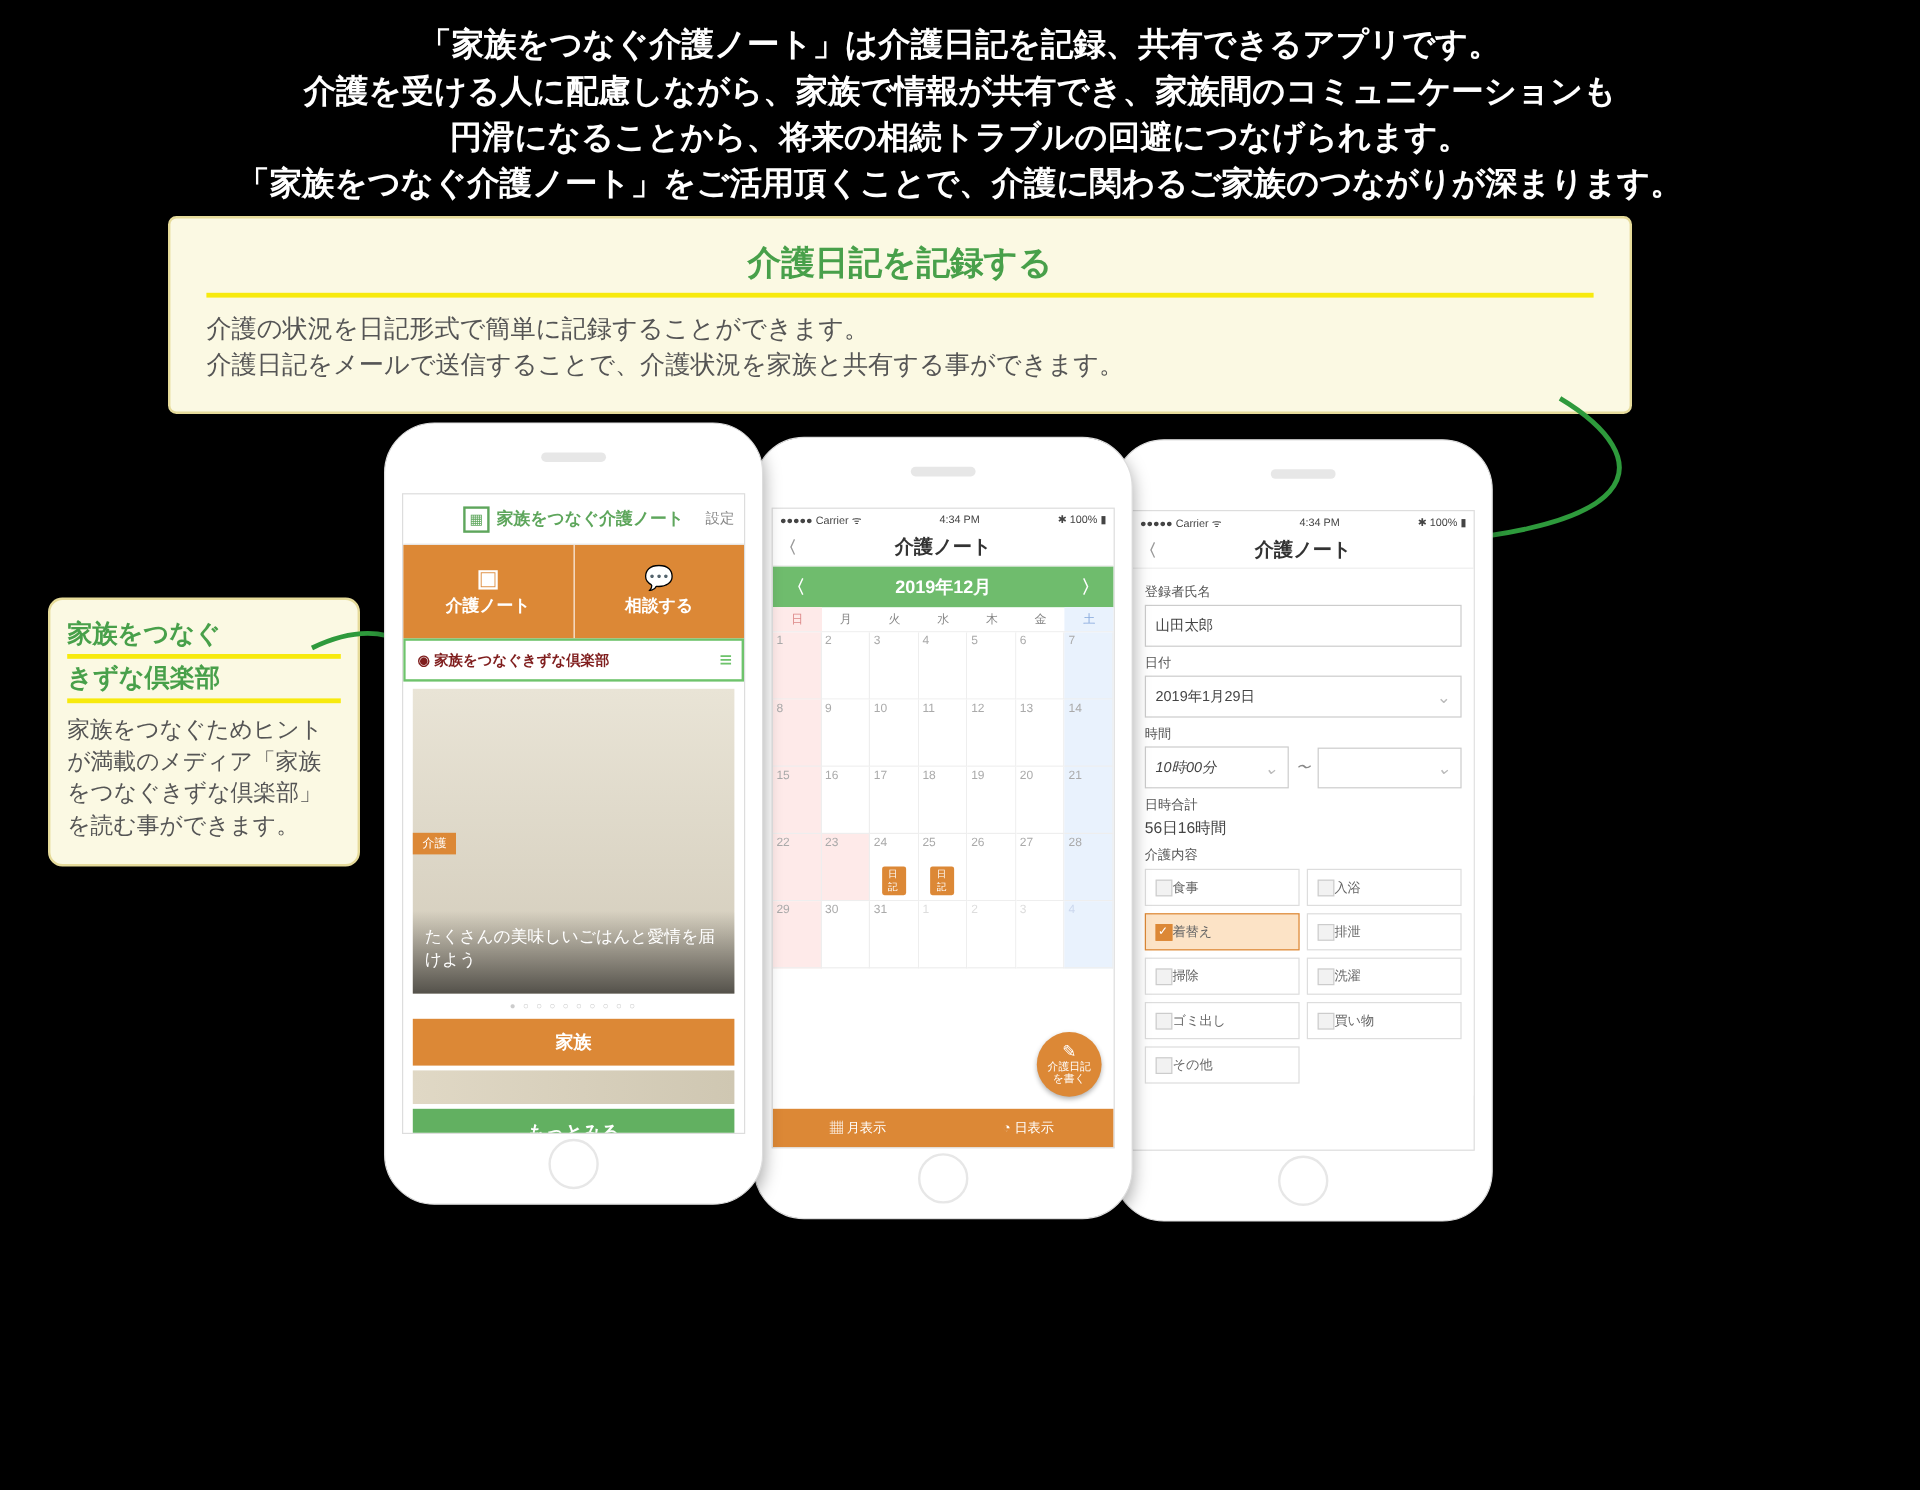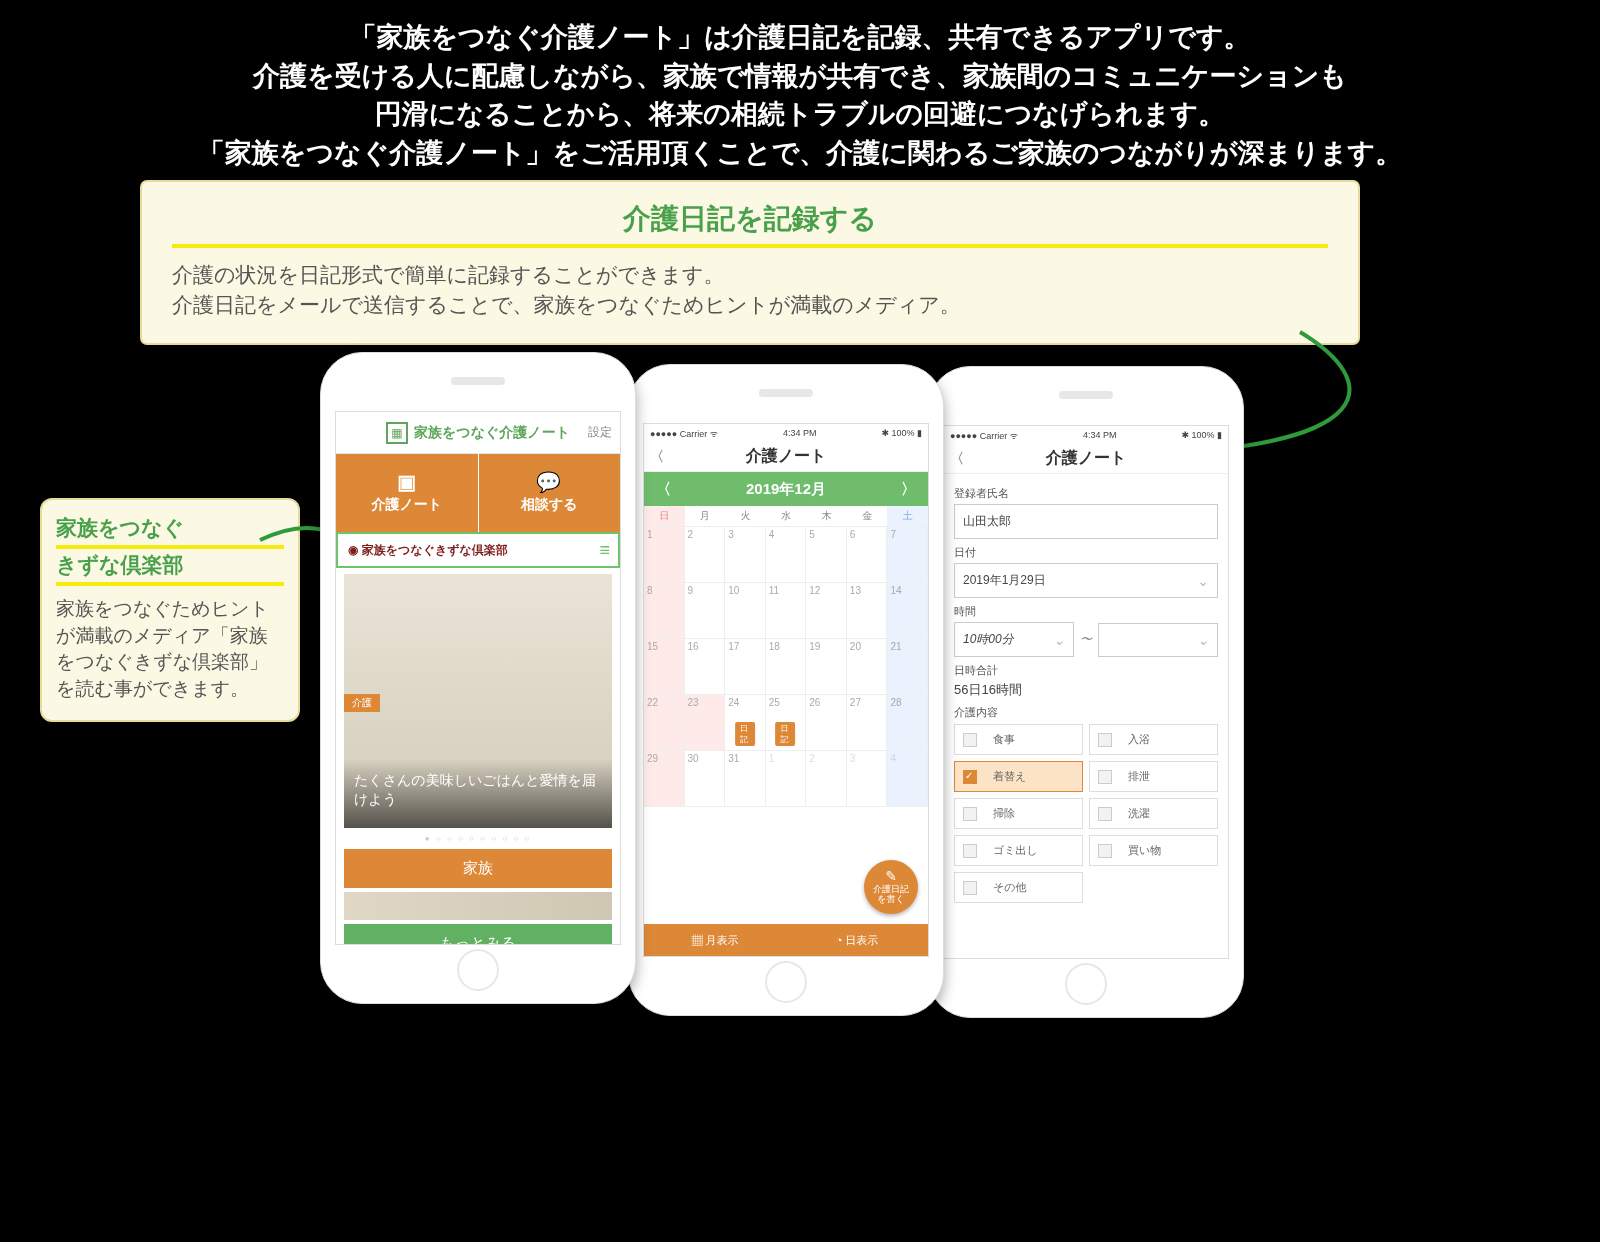--- a/index.html
+++ b/index.html
@@ -34,21 +34,21 @@
     .tile { flex: 1; background: #dc8836; color: #fff; display: flex; flex-direction: column; align-items: center; justify-content: center; font-size: 14px; font-weight: bold; border-right: 1px solid #fff; }
     .tile:last-child { border-right: none; }
     .tile .ticon { font-size: 20px; line-height: 1; margin-bottom: 4px; }
     .kizuna-bar { height: 36px; border: 2.5px solid #6ec36c; display: flex; align-items: center; padding: 0 10px; position: relative; margin: 0; }
     .kizuna-bar .klogo { color: #7f1d1d; font-size: 12px; font-weight: bold; }
     .kizuna-bar .burger { position: absolute; right: 8px; color: #6ec36c; font-size: 18px; font-weight: bold; }
     .article-card { height: 254px; margin: 6px 8px 0; position: relative; background: linear-gradient(180deg,#e9e4d6 0%,#d2cbba 100%); display: flex; align-items: flex-end; }
     .article-card .tag { position: absolute; left: 0; top: 120px; background: #dc8836; color: #fff; padding: 2px 8px; font-size: 10px; }
     .article-card .overlay { background: linear-gradient(180deg, rgba(0,0,0,0) 0%, rgba(0,0,0,0.6) 100%); color: #fff; font-size: 14px; padding: 12px 10px 18px; width: 100%; line-height: 1.4; }
     .dots { text-align: center; margin: 6px 0; color: #ccc; font-size: 8px; letter-spacing: 2px; }
-    .btn { display: block; margin: 4px 8px; text-align: center; padding: 10px 0; font-size: 15px; font-weight: normal; }
+    .btn { display: block; margin: 4px 8px; text-align: center; padding: 10px 0; font-size: 15px; font-weight: bold; }
     .btn.orange { background: #dc8836; color: #fff; }
     .btn.green { background: #62b061; color: #fff; }
     .img-strip { height: 28px; margin: 4px 8px 0; background: linear-gradient(90deg,#e0d8c5,#cfc7b2); }
 
     
     .status-bar { height: 18px; font-size: 9px; color: #444; display: flex; align-items: center; padding: 0 6px; justify-content: space-between; }
     .nav-title { height: 30px; display: flex; align-items: center; justify-content: center; font-size: 16px; font-weight: bold; color: #333; border-bottom: 1px solid #eee; position: relative; }
     .nav-title .back { position: absolute; left: 6px; color: #999; }
     .month-bar { height: 34px; background: #6fbc6d; color: #fff; display: flex; align-items: center; justify-content: space-between; padding: 0 12px; font-size: 15px; font-weight: bold; }
     .dow { display: flex; border-bottom: 1px solid #eee; }
@@ -67,42 +67,42 @@
 
     
     .form { padding: 6px 10px 10px; background: #fff; }
     .flabel { font-size: 11px; color: #555; margin-top: 6px; margin-bottom: 3px; }
     .finput { border: 1px solid #ccc; padding: 8px 8px; font-size: 12px; display: flex; align-items: center; justify-content: space-between; color: #444; }
     .time-row { display: flex; align-items: center; gap: 6px; font-style: italic; }
     .time-row .finput { flex: 1; }
     .time-row .tilde { color: #888; }
     .ftext { font-size: 13px; color: #444; margin-top: 2px; }
     .options { display: grid; grid-template-columns: 1fr 1fr; gap: 6px; margin-top: 4px; }
-    .opt { border: 1px solid #ddd; padding: 7px 8px; font-size: 11px; display: flex; align-items: center; gap: 16px; color: #666; }
+    .opt { border: 1px solid #ddd; padding: 7px 8px; font-size: 11px; display: flex; align-items: center; gap: 0; color: #666; }
     .opt .chk { width: 14px; height: 14px; border: 1px solid #ccc; background: #f2f2f2; }
     .opt.sel { background: #fce3c6; border-color: #dc8836; }
     .opt.sel .chk { background: #dc8836; border-color: #dc8836; position: relative; }
     .opt.sel .chk::after { content: "✓"; color: #fff; font-size: 10px; position: absolute; left: 1px; top: -1px; }
 
     
     .svg-layer { position: absolute; left: 0; top: 0; width: 100%; height: 100%; pointer-events: none; }
     .chevron { font-size: 14px; color: #bbb; }
   </style>
 </head>
 <body>
 
 <div class="header-para" style="white-space:pre-line;">「家族をつなぐ介護ノート」は介護日記を記録、共有できるアプリです。
 介護を受ける人に配慮しながら、家族で情報が共有でき、家族間のコミュニケーションも
 円滑になることから、将来の相続トラブルの回避につなげられます。
 「家族をつなぐ介護ノート」をご活用頂くことで、介護に関わるご家族のつながりが深まります。</div>
 
 <div class="feature-box">
   <div class="feature-title">介護日記を記録する</div>
   <div class="feature-body" style="white-space:pre-line;">介護の状況を日記形式で簡単に記録することができます。
-介護日記をメールで送信することで、家族をつなぐためヒントが満載のメディア。</div>
+介護日記をメールで送信することで、介護状況を家族と共有する事ができます。</div>
 </div>
 
 <div class="side-box">
   <div class="side-title">家族をつなぐ</div>
   <div class="side-title">きずな倶楽部</div>
   <div class="side-body">家族をつなぐためヒントが満載のメディア「家族をつなぐきずな倶楽部」を読む事ができます。</div>
 </div>
 
 <div class="phones">
 

